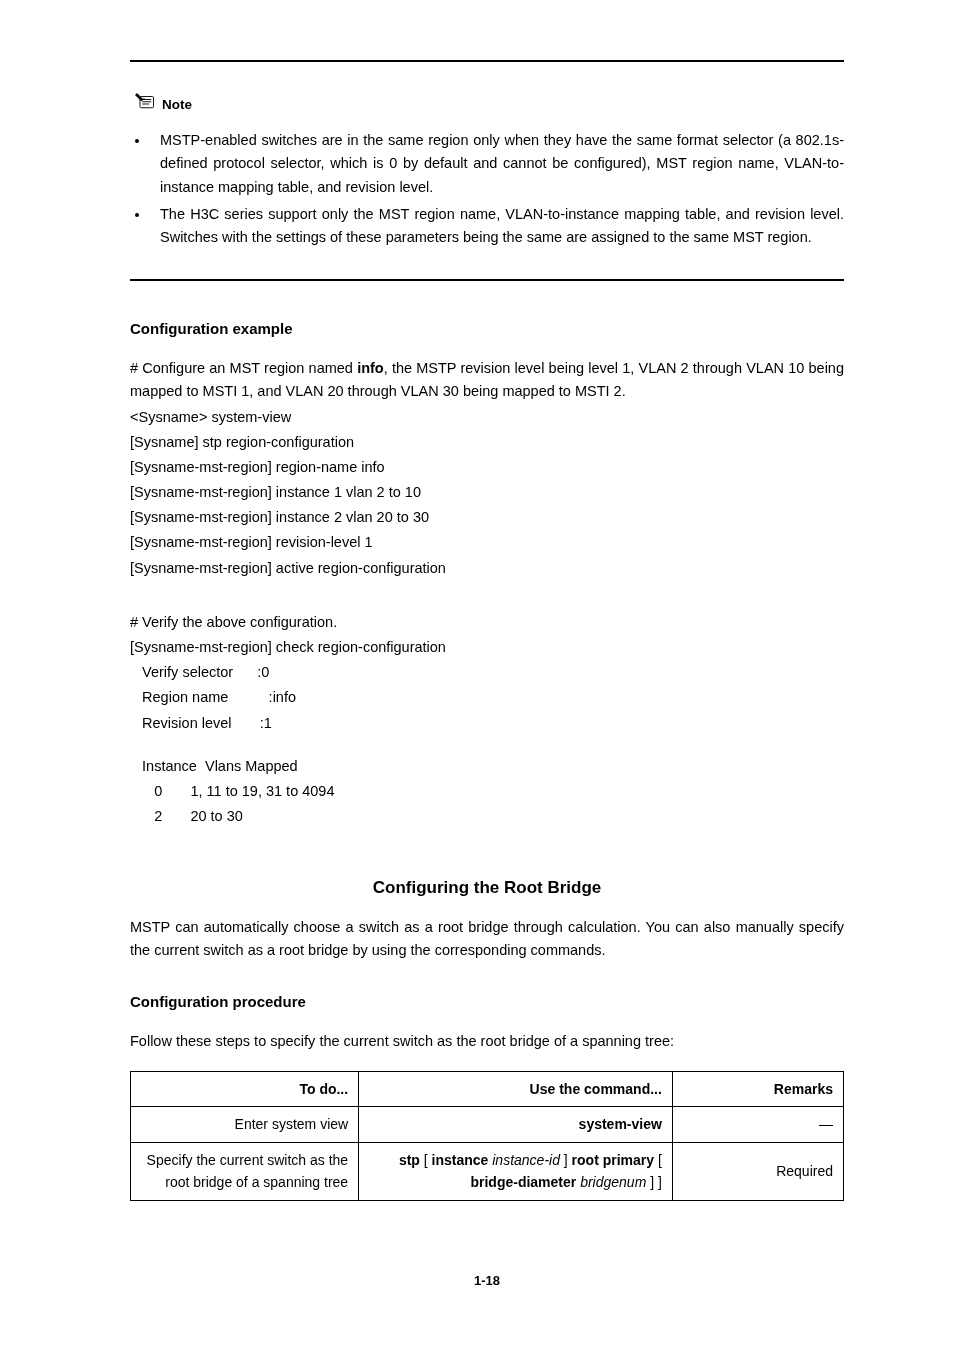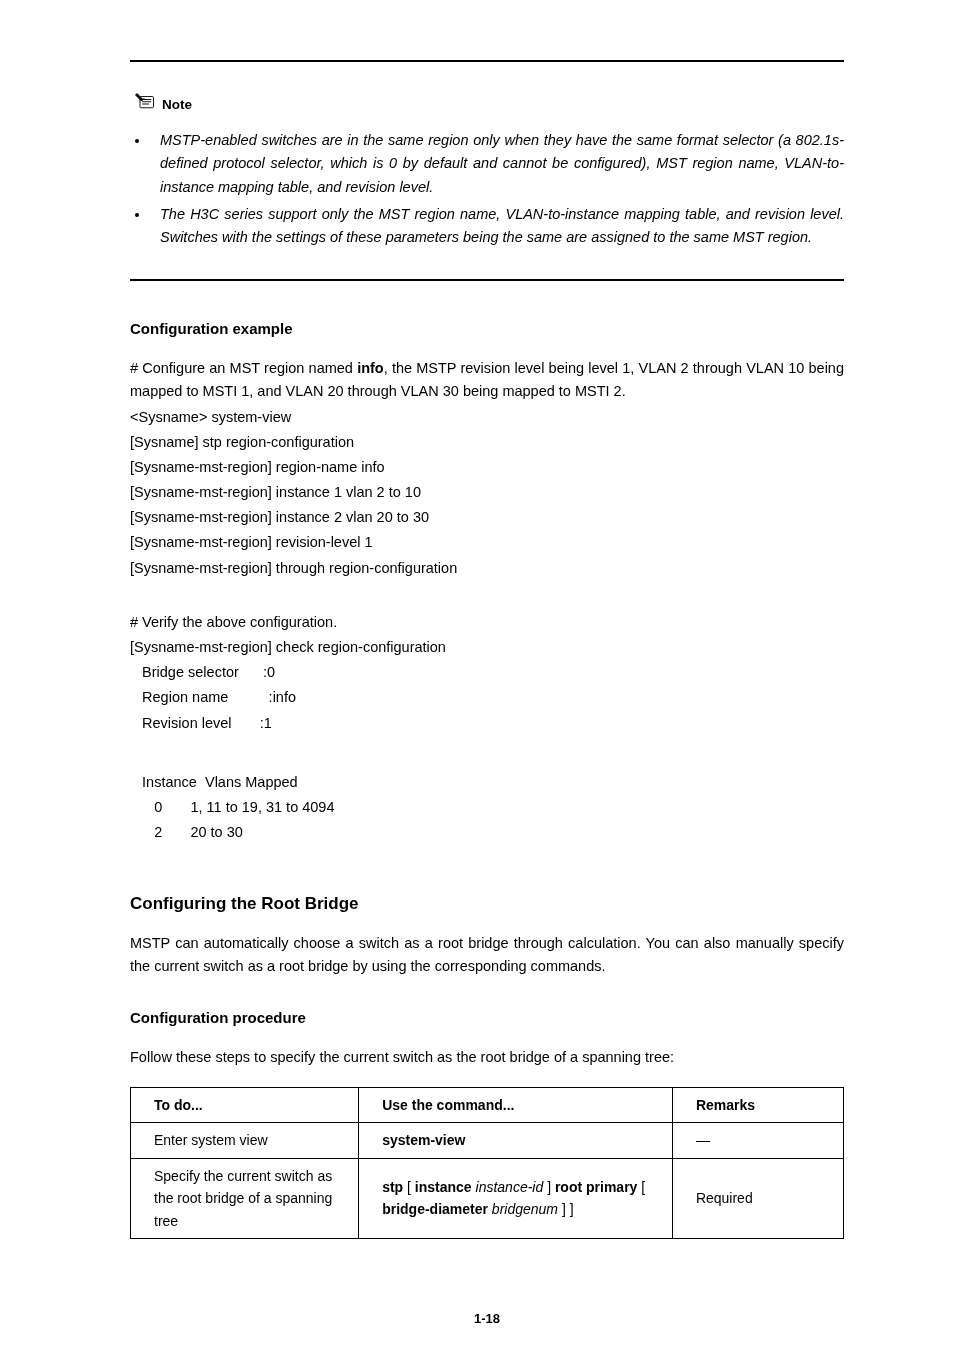--- a/index.html
+++ b/index.html
@@ -36,21 +36,20 @@
     width: 24px;
     height: 18px;
   }
   .note-label {
     font-size: 13.5px;
   }
   ul.bullets {
     margin: 0 0 0 20px;
     padding: 0;
     list-style: disc;
-    font-style: italic;
   }
   ul.bullets li {
     margin-bottom: 4px;
     padding-left: 10px;
     text-align: justify;
   }
   .hr-bold {
     border: none;
     border-top: 2.5px solid #000;
     margin-top: 30px;
@@ -60,38 +59,39 @@
   }
   .body-text {
     margin: 2px 0;
     text-align: justify;
   }
   .section-heading {
     font-weight: bold;
     font-size: 17px;
     margin-top: 46px;
     margin-bottom: 14px;
+    text-align: center;
   }
   .section-subheading {
     font-weight: bold;
     font-size: 15px;
     margin-top: 28px;
     margin-bottom: 16px;
   }
   table.conf-table {
     border-collapse: collapse;
     width: 100%;
     margin-top: 18px;
     table-layout: fixed;
   }
   table.conf-table th,
   table.conf-table td {
     border: 1px solid #000;
-    padding: 6px 23px;
-    text-align: left;
+    padding: 6px 10px;
+    text-align: right;
     vertical-align: middle;
     font-size: 14px;
   }
   table.conf-table th {
     font-weight: bold;
     background: #fff;
   }
   .col-todo { width: 32%; }
   .col-cmd  { width: 44%; }
   .col-rem  { width: 24%; }
@@ -137,29 +137,29 @@
     <p class="body-text">
       <span># Configure an MST region named </span><b><span>info</span></b><span>, the MSTP revision level being level 1, VLAN 2 through VLAN 10 being mapped to MSTI 1, and VLAN 20 through VLAN 30 being mapped to MSTI 2.</span>
     </p>
 
     <p class="body-text">&lt;Sysname&gt; system-view</p>
     <p class="body-text">[Sysname] stp region-configuration</p>
     <p class="body-text">[Sysname-mst-region] region-name info</p>
     <p class="body-text">[Sysname-mst-region] instance 1 vlan 2 to 10</p>
     <p class="body-text">[Sysname-mst-region] instance 2 vlan 20 to 30</p>
     <p class="body-text">[Sysname-mst-region] revision-level 1</p>
-    <p class="body-text">[Sysname-mst-region] through region-configuration</p>
+    <p class="body-text">[Sysname-mst-region] active region-configuration</p>
 
     <p class="body-text" style="margin-top:31px"># Verify the above configuration.</p>
 
     <p class="body-text">[Sysname-mst-region] check region-configuration</p>
-    <p class="body-text" style="white-space:pre">   Bridge selector      :0</p>
+    <p class="body-text" style="white-space:pre">   Verify selector      :0</p>
     <p class="body-text" style="white-space:pre">   Region name          :info</p>
     <p class="body-text" style="white-space:pre">   Revision level       :1</p>
-    <p class="body-text" style="white-space:pre;margin-top:36px">   Instance  Vlans Mapped</p>
+    <p class="body-text" style="white-space:pre;margin-top:20px">   Instance  Vlans Mapped</p>
     <p class="body-text" style="white-space:pre">      0       1, 11 to 19, 31 to 4094</p>
     <p class="body-text" style="white-space:pre">      2       20 to 30</p>
 
     <div class="section-heading">Configuring the Root Bridge</div>
     <p class="body-text">MSTP can automatically choose a switch as a root bridge through calculation. You can also manually specify the current switch as a root bridge by using the corresponding commands.</p>
 
     <div class="section-subheading">Configuration procedure</div>
     <p class="body-text">Follow these steps to specify the current switch as the root bridge of a spanning tree:</p>
 
     <table class="conf-table">

